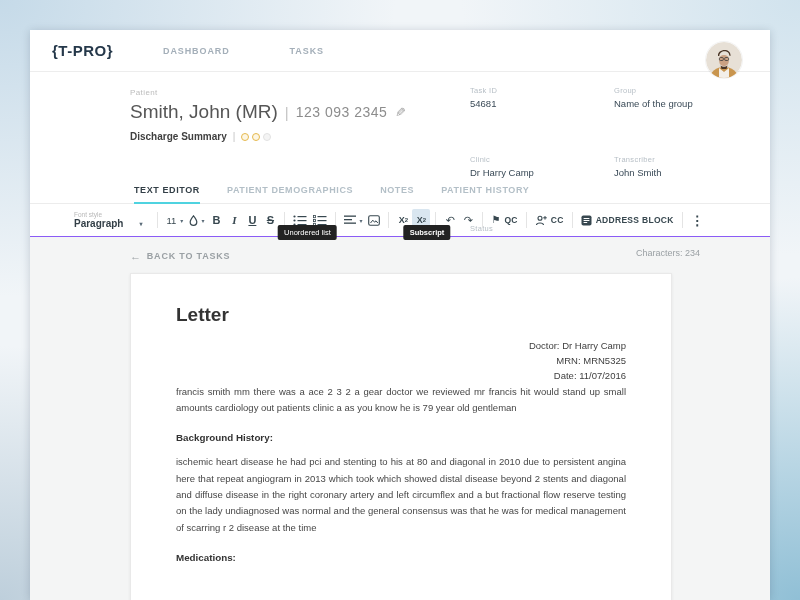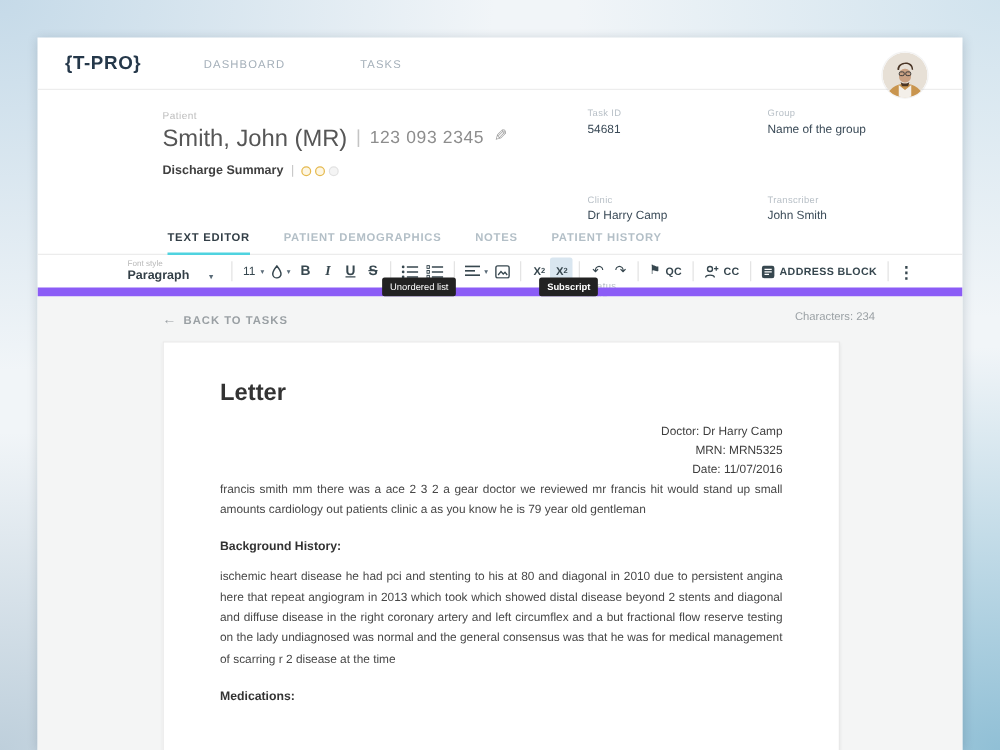--- a/index.html
+++ b/index.html
@@ -16,45 +16,45 @@
   }
   .card {
     position:absolute; left:30px; top:30px; width:740px; height:570px;
     background:#fff; box-shadow:0 1px 8px rgba(40,60,80,.22);
     display:flex; flex-direction:column; overflow:hidden;
   }
   
   .hdr { height:42px; flex:0 0 auto; display:flex; align-items:center; padding:0 22px; border-bottom:1px solid #ededed; position:relative; z-index:1; }
   .logo { width:78px; font-size:15px; font-weight:bold; color:#25384a; letter-spacing:.5px; cursor:pointer; }
   .nav { display:flex; gap:27px; }
-  .nav-item { font-size:9px; font-weight:normal; letter-spacing:.9px; color:#a4afb9; cursor:pointer;padding-left:33px; }
+  .nav-item { font-size:9px; font-weight:bold; letter-spacing:.9px; color:#a4afb9; cursor:pointer;padding-left:33px; }
   .avatar { position:absolute; top:12px; right:28px; width:36px; height:36px; border-radius:50%; overflow:hidden; z-index:3; cursor:pointer; box-shadow:0 0 0 1px rgba(0,0,0,.05); }
   
   .patient-sec { position:relative; height:108px; flex:0 0 auto; padding:16px 0 0 100px; }
   .tiny-label { font-size:8px; color:#bcbcbc; letter-spacing:.4px; }
-  .pname-row { display:flex; align-items:flex-start; margin-top:4px; }
+  .pname-row { display:flex; align-items:center; margin-top:4px; }
   .pname { font-size:19px; color:#565656; }
   .psep { font-size:15px; color:#c4c4c4; margin:0 7px; }
   .pnum { font-size:14px; color:#8d8d8d; letter-spacing:.5px; }
   .pencil { font-size:13px; color:#9e9e9e; margin-left:8px; cursor:pointer; transform:scaleX(-1); display:inline-block; }
   .ptype-row { display:flex; align-items:center; margin-top:8px; }
   .ptype { font-size:10px; font-weight:bold; color:#3f3f3f; }
   .ptype-sep { font-size:10px; color:#c4c4c4; margin:0 6px; }
   .dots { display:flex; gap:3px; }
   .dot { width:8px; height:8px; border-radius:50%; border:1.5px solid #e5b94e; background:#fdf6e3; }
   .dot.off { border-color:#e2e2e2; background:#f4f4f4; }
   .meta-grid { position:absolute; left:440px; top:14px; display:grid; grid-template-columns:98px auto; row-gap:11px; column-gap:0;gap:46px; }
   .meta-label { font-size:7.5px; color:#b7bfc6; letter-spacing:.3px; margin-bottom:3px; }
   .meta-value { font-size:9.5px; color:#3a4a57; }
   
   .tabs { display:flex; gap:27px; padding-left:104px; border-bottom:1px solid #ececec; flex:0 0 auto; }
   .tab { font-size:9px; font-weight:bold; letter-spacing:.6px; color:#b3bfc7; padding:5px 0 7px; cursor:pointer; border-bottom:2px solid transparent; margin-bottom:-1px; }
   .tab.active { color:#333f47; border-bottom-color:#4fd3e0; }
   
-  .toolbar { height:33px; flex:0 0 auto; display:flex; align-items:center; padding-left:72px; border-bottom:7px solid #8b5cf6; position:relative; z-index:2; }
+  .toolbar { height:33px; flex:0 0 auto; display:flex; align-items:center; padding-left:44px; border-bottom:1px solid #8b5cf6; position:relative; z-index:2; }
   .fontstyle { display:flex; flex-direction:column; justify-content:center; margin-right:10px; cursor:pointer; }
   .fontstyle .lbl { font-size:6.5px; color:#b8b8b8; }
   .fontstyle .val { font-size:10px; font-weight:bold; color:#333f47; display:flex; align-items:center; gap:16px; }
   .caret { font-size:6px; color:#5a6b78; }
   .sep { width:1px; height:16px; background:#e4e4e4; margin:0 5px; flex:0 0 auto; }
   .tbtn { position:relative; display:flex; align-items:center; justify-content:center; height:22px; min-width:18px; padding:0 3px; color:#37474f; font-size:11px; cursor:pointer; flex:0 0 auto; }
   .tbtn.active-btn { background:#d9e6f0; border-radius:2px; }
   .tbtn .b { font-weight:bold; }
   .tbtn .i { font-style:italic; font-family:"Liberation Serif",serif; font-weight:bold; }
   .tbtn .u { text-decoration:underline; font-weight:bold; }

